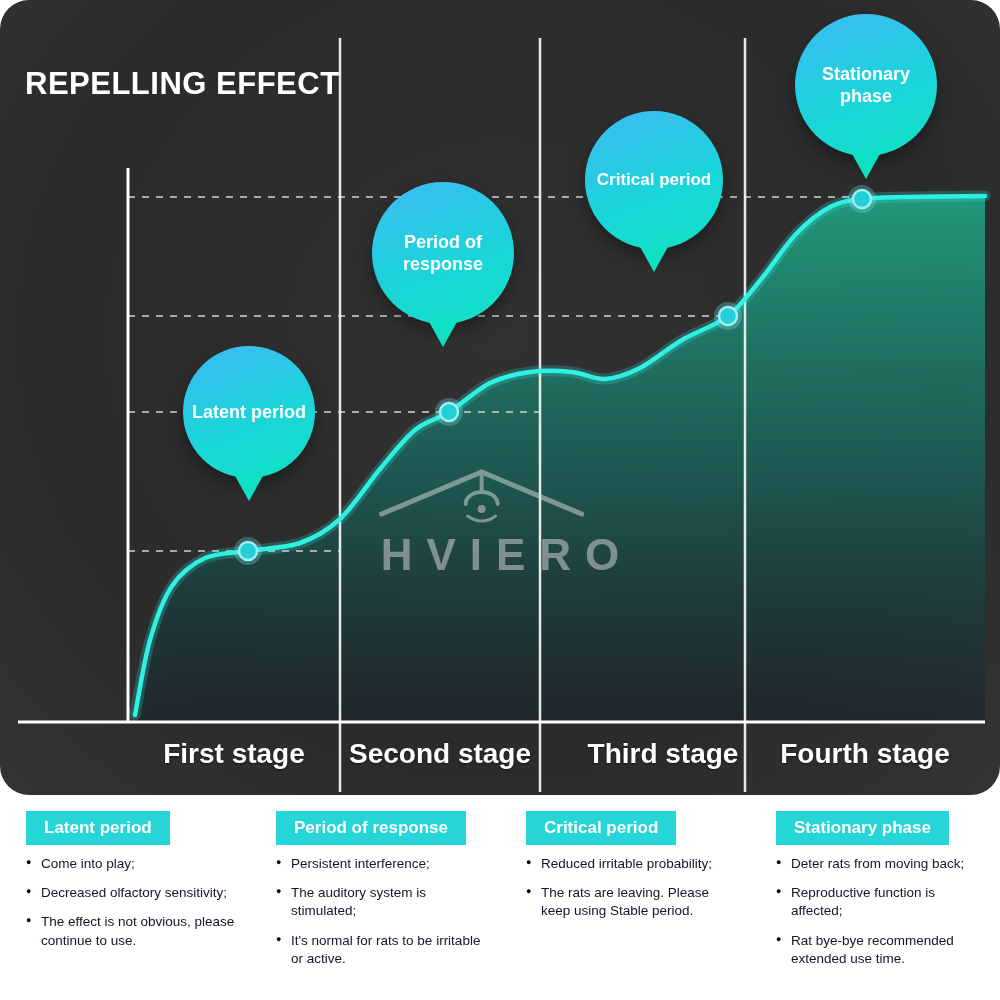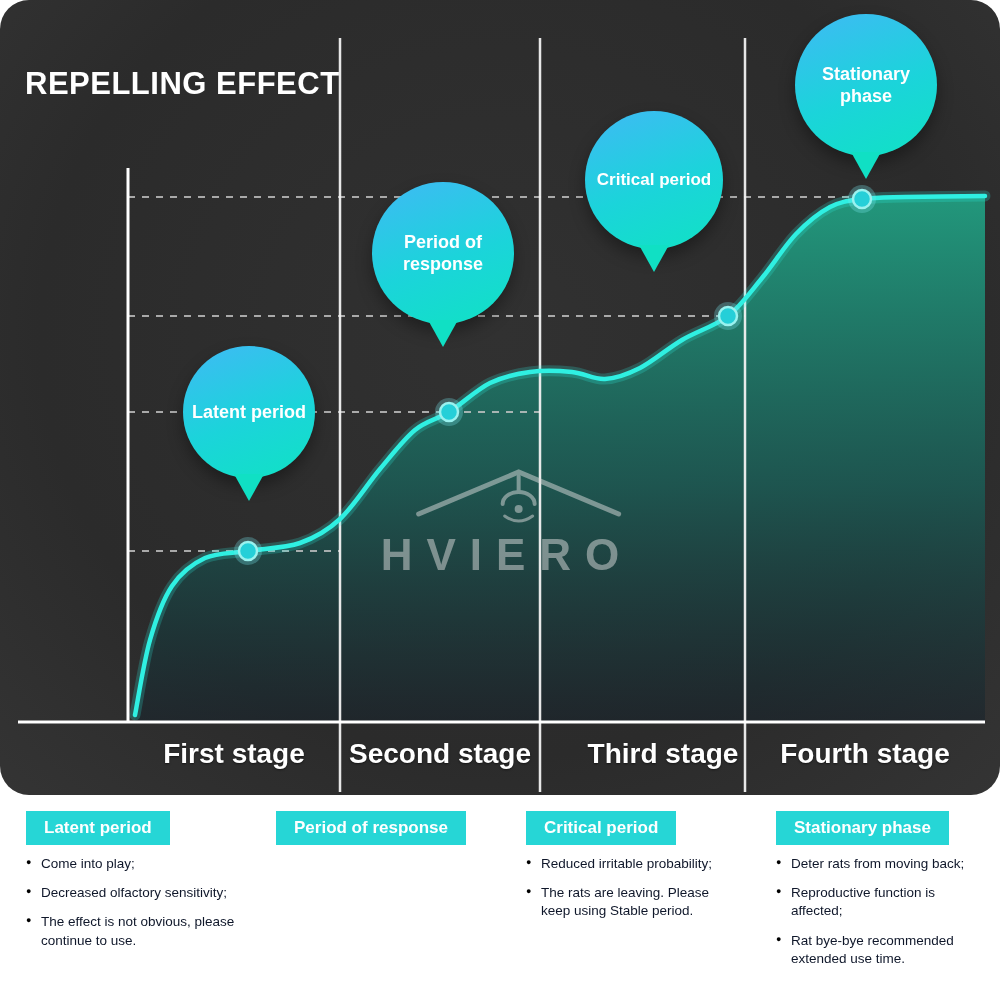--- a/index.html
+++ b/index.html
@@ -34,21 +34,21 @@
   .balloon span{display:block;padding:0 16px;}
   .b1{left:183px;top:346px;width:132px;height:132px;}
   .b1 span{padding:0 6px;}
   .b2{left:372px;top:182px;width:142px;height:142px;}
   .b3{left:585px;top:111px;width:138px;height:138px;font-size:17px;}
   .b3 span{padding:0 4px;}
   .b4{left:795px;top:14px;width:142px;height:142px;}
   
   .watermark{
     position:absolute;left:500px;top:452px;transform:translateX(-50%);
-    z-index:2;text-align:right;opacity:.5;pointer-events:none;
+    z-index:2;text-align:left;opacity:.5;pointer-events:none;
   }
   .wm-text{
     font-size:44px;font-weight:bold;color:#dcdcdc;
     letter-spacing:14px;padding-left:14px;margin-top:-4px;
   }
   
   .stage-label{
     position:absolute;top:738px;z-index:2;text-align:center;
     color:#ffffff;font-size:28px;font-weight:bold;
     text-shadow:0 1px 2px rgba(0,0,0,.5);
@@ -146,20 +146,25 @@
   <div class="legend-col">
     <div class="badge">Latent period</div>
     <ul>
       <li><span>Come into play;</span></li>
       <li><span>Decreased olfactory sensitivity;</span></li>
       <li><span>The effect is not obvious, please continue to use.</span></li>
     </ul>
   </div>
   <div class="legend-col">
     <div class="badge">Period of response</div>
+    <ul>
+      <li><span>Persistent interference;</span></li>
+      <li><span>The auditory system is stimulated;</span></li>
+      <li><span>It's normal for rats to be irritable or active.</span></li>
+    </ul>
   </div>
   <div class="legend-col">
     <div class="badge">Critical period</div>
     <ul>
       <li><span>Reduced irritable probability;</span></li>
       <li><span>The rats are leaving. Please keep using Stable period.</span></li>
     </ul>
   </div>
   <div class="legend-col">
     <div class="badge">Stationary phase</div>

